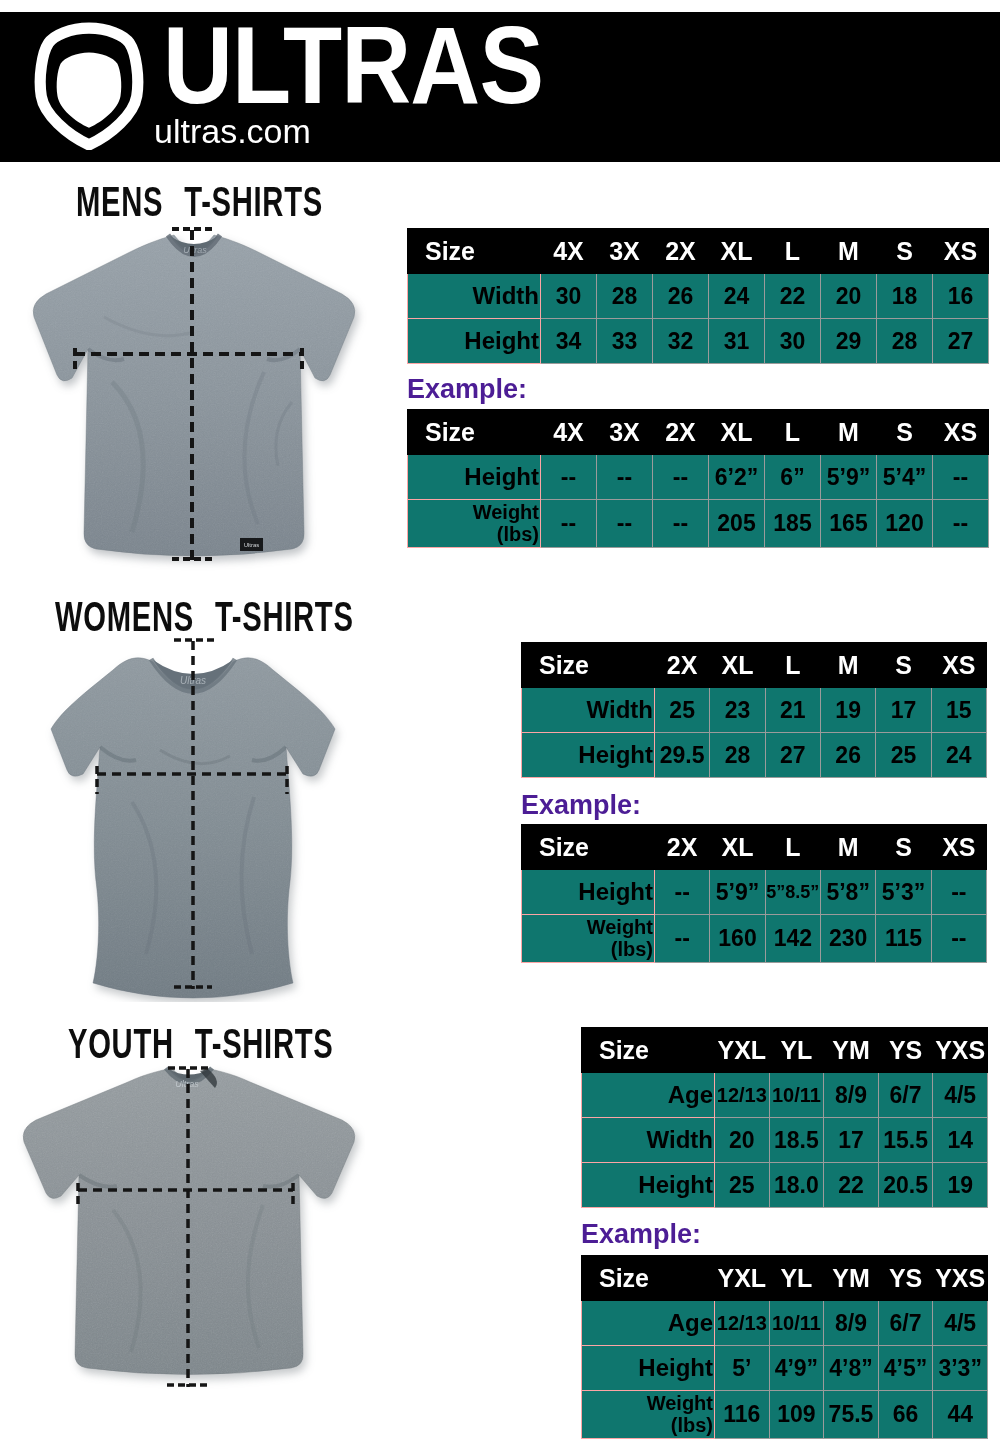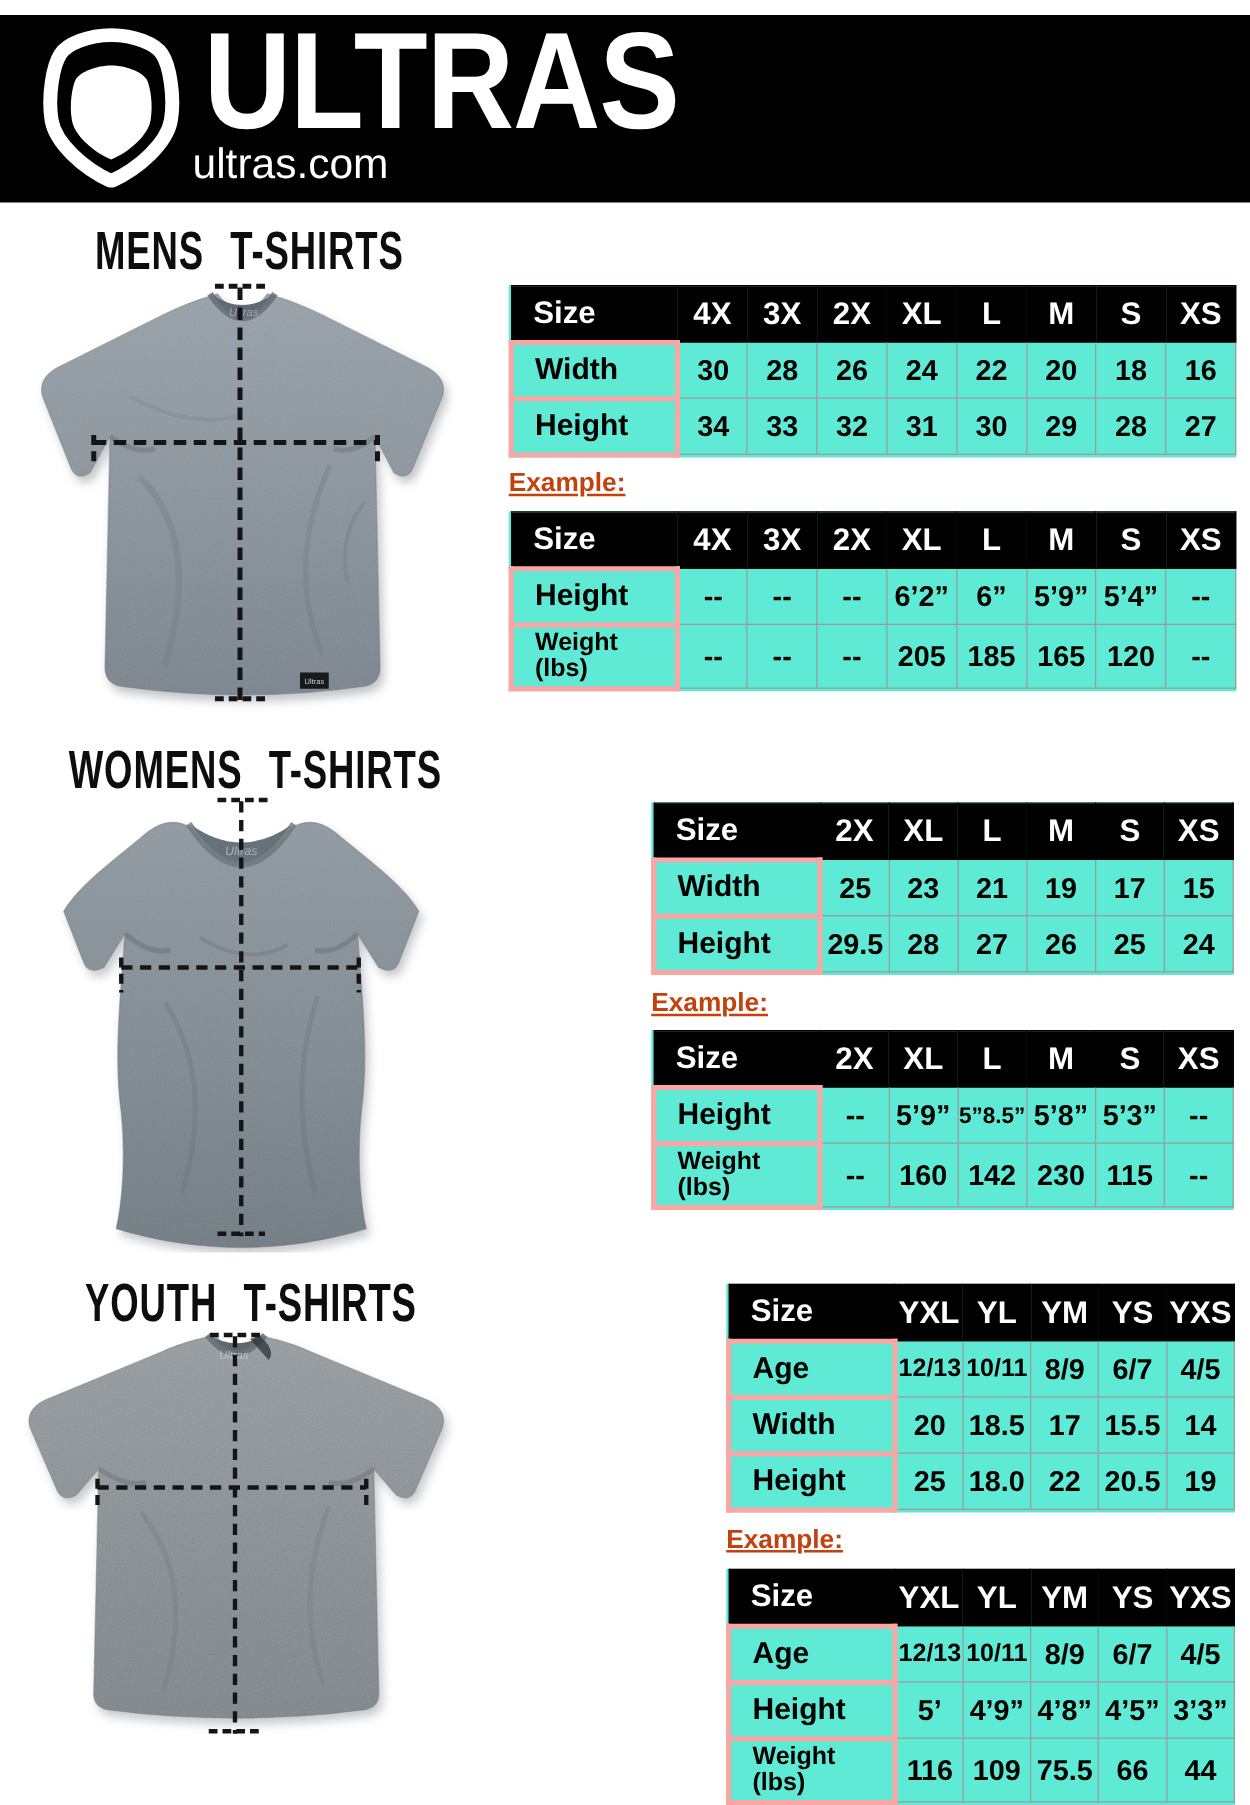--- a/index.html
+++ b/index.html
@@ -20,37 +20,37 @@
     line-height:1;white-space:nowrap;
   }
   
   .sec-title{
     position:absolute;font-size:43px;font-weight:bold;color:#0d0d0d;line-height:1;
     transform:scaleX(0.68);transform-origin:left top;white-space:nowrap;
     letter-spacing:1px;word-spacing:18px;
   }
   
   .example-label{
-    position:absolute;font-size:21px;font-weight:bold;color:#c2410c;line-height:1;white-space:nowrap;text-decoration:underline;
+    position:absolute;font-size:27px;font-weight:bold;color:#4c1d95;line-height:1;white-space:nowrap;
   }
   
   table.size-table{
     position:absolute;border-collapse:collapse;table-layout:fixed;
-    background:#5eead4;
+    background:#0f766e;
   }
   table.size-table thead tr{height:45px;}
   table.size-table tbody tr{height:45px;}
   table.size-table thead th{
     background:#000000;color:#ffffff;border:1px solid #000000;
     font-size:25px;font-weight:bold;padding:0;
   }
   table.size-table thead th.label-col{text-align:left;padding-left:17px;width:115px;}
   table.size-table tbody th{
-    border:4px solid #fca5a5;color:#000000;font-size:24px;font-weight:bold;
-    text-align:left;padding-left:17px;vertical-align:middle;
+    border:1px solid #fca5a5;color:#000000;font-size:24px;font-weight:bold;
+    text-align:right;padding-left:17px;vertical-align:middle;
   }
   table.size-table tbody th.wrap{font-size:20px;line-height:1.08;padding-top:2px;padding-bottom:2px;}
   table.size-table tbody td{
     border:1px solid #9b9b9b;color:#000000;font-size:23px;font-weight:bold;
     text-align:center;vertical-align:middle;padding:0;
   }
   table.size-table tbody td.sm-text{font-size:20px;}
   table.size-table tbody td.xs-text{font-size:18px;}
   
   .shirt-svg{position:absolute;}

